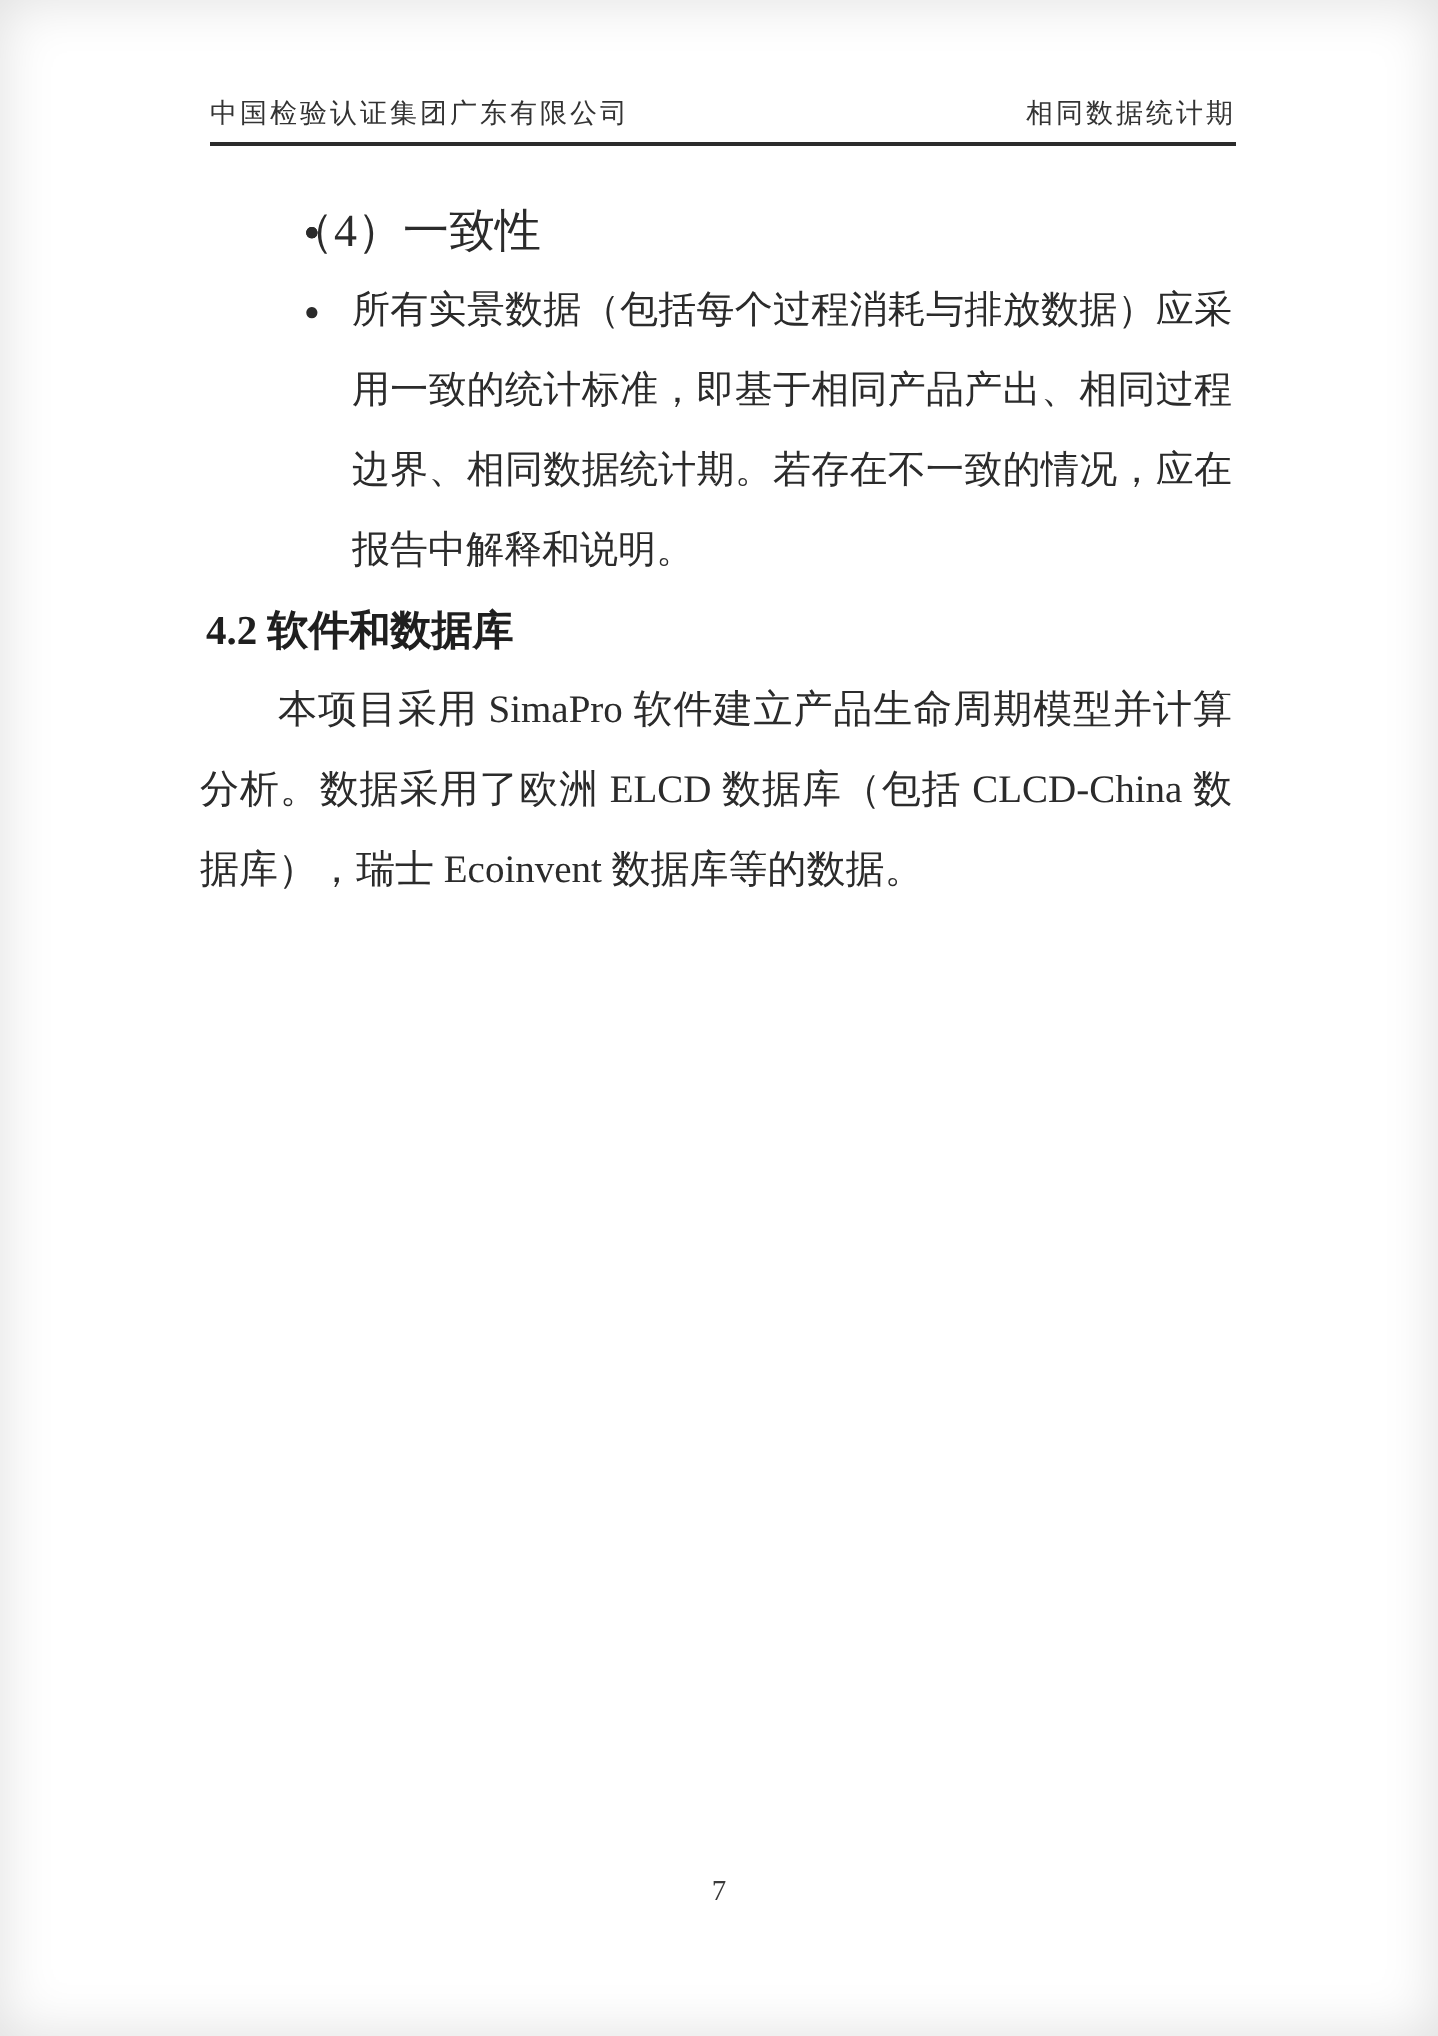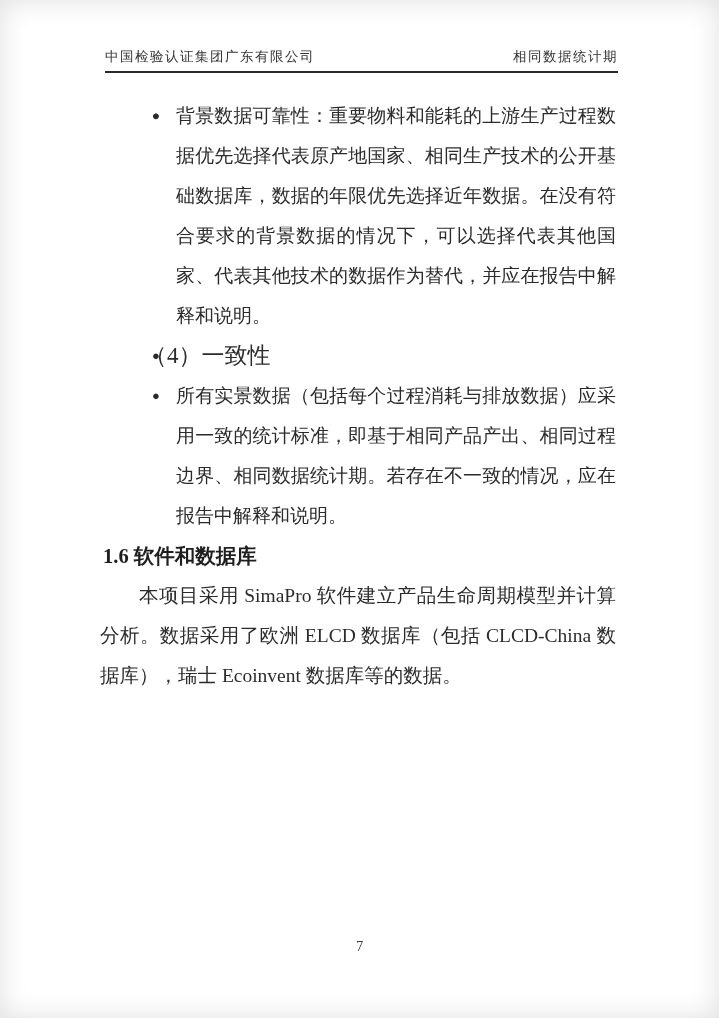--- a/index.html
+++ b/index.html
@@ -100,35 +100,34 @@
   </div>
 
   <div class="content">
 
     <div class="bullet-item">
       <span class="bullet">●</span>
     </div>
 
     <div class="bullet-item">
       <span class="bullet">●</span>
-      <p>背景数据可靠性：重要物料和能耗的上游生产过程数据优先选择代表原产地国家、相同生产技术的公开基础数据库，数据的年限优先选择近年数据。在没有符合要求的背景数据的情况下，可以选择代表其他国家、代表其他技术的数据作为替代，并应在报告中解释和说明。</p>
     </div>
 
     <div class="bullet-item">
       <span class="bullet">●</span>
     </div>
 
     <div class="subsection-heading">（4）一致性</div>
 
     <div class="bullet-item">
       <span class="bullet">●</span>
       <p>所有实景数据（包括每个过程消耗与排放数据）应采用一致的统计标准，即基于相同产品产出、相同过程边界、相同数据统计期。若存在不一致的情况，应在报告中解释和说明。</p>
     </div>
 
-    <div class="section-heading">1.6 软件和数据库</div>
+    <div class="section-heading">4.2 软件和数据库</div>
 
     <p class="para">本项目采用 SimaPro 软件建立产品生命周期模型并计算分析。数据采用了欧洲 ELCD 数据库（包括 CLCD-China 数据库），瑞士 Ecoinvent 数据库等的数据。</p>
 
   </div>
 
   <div class="footer">
     <span>7</span>
   </div>
 
 </div>

